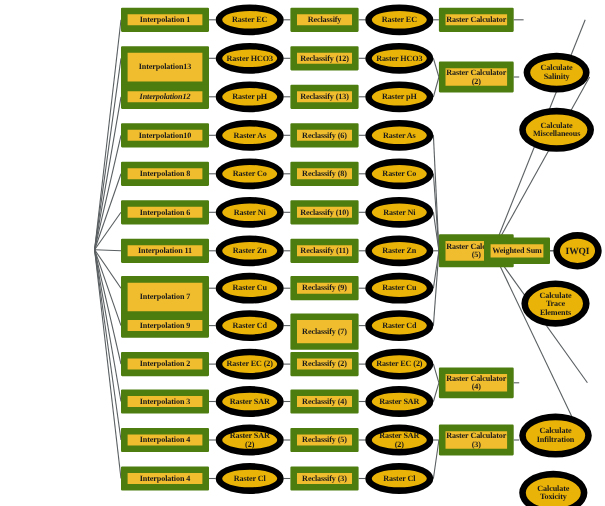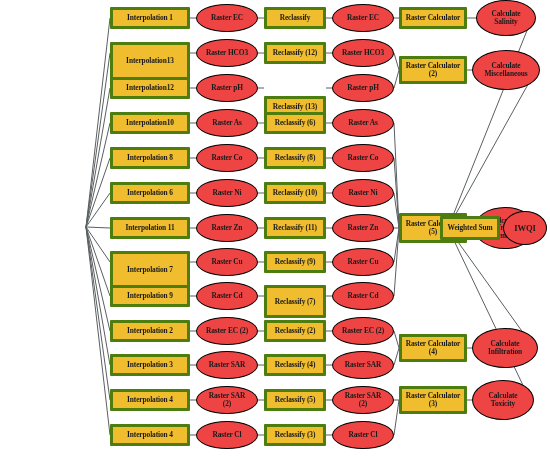--- a/index.html
+++ b/index.html
@@ -19,36 +19,36 @@
     box-sizing:border-box;
     color:#1a1a1a;
     font-weight:bold;
     line-height:1.02;
     z-index:3;
     letter-spacing:-0.1px;
     white-space:pre-line;
   }
   .rect{
     background:#EFBD2E;
-    border:3px solid #4d7c0f;
+    border:6px solid #4d7c0f;
     border-radius:1px;
     font-size:7.4px;
   }
   .ell{
-    background:#ef4444;
-    border:1px solid #000000;
+    background:#eab308;
+    border:6px solid #000000;
     border-radius:50%;
     font-size:7.4px;
   }
   .ell.blue{
     background:#29A7D8;
     border:1px solid #1D8CBA;
     font-size:11px;
   }
-  .ell.big{font-size:7.4px;}
+  .ell.big{font-size:7.4px;margin-top:48px;}
   .ell.iwqi{font-size:8.6px;}
 </style>
 </head>
 <body>
 
 <div id="stage">
 
   <svg id="edges" viewBox="0 0 550 460" preserveAspectRatio="none" aria-hidden="true">
       <line x1="86" y1="227" x2="110" y2="18" stroke="#5A5F61" stroke-width="1"></line>
       <line x1="86" y1="227" x2="110" y2="53" stroke="#5A5F61" stroke-width="1"></line>
@@ -131,23 +131,23 @@
 
   <div id="nodes">
       <div class="node rect" style="left: 110px; top: 7px; width: 80px; height: 22px;">Interpolation 1</div>
       <div class="node ell" style="left: 196px; top: 4px; width: 62px; height: 28px;">Raster EC</div>
       <div class="node rect" style="left: 264px; top: 7px; width: 62px; height: 22px;">Reclassify</div>
       <div class="node ell" style="left: 332px; top: 4px; width: 62px; height: 28px;">Raster EC</div>
       <div class="node rect" style="left: 110px; top: 42px; width: 80px; height: 38px;">Interpolation13</div>
       <div class="node ell" style="left: 196px; top: 39px; width: 62px; height: 28px;">Raster HCO3</div>
       <div class="node rect" style="left: 264px; top: 42px; width: 62px; height: 22px;">Reclassify (12)</div>
       <div class="node ell" style="left: 332px; top: 39px; width: 62px; height: 28px;">Raster HCO3</div>
-      <div class="node rect" style="left: 110px; top: 77px; width: 80px; height: 22px;">Interpolation12</div>
+      <div class="node rect" style="left: 110px; top: 77px; width: 80px; height: 22px; font-style: italic;">Interpolation12</div>
       <div class="node ell" style="left: 196px; top: 74px; width: 62px; height: 28px;">Raster pH</div>
-      <div class="node rect" style="left: 264px; top: 77px; width: 62px; height: 22px; margin-top: 19px;">Reclassify (13)</div>
+      <div class="node rect" style="left: 264px; top: 77px; width: 62px; height: 22px;">Reclassify (13)</div>
       <div class="node ell" style="left: 332px; top: 74px; width: 62px; height: 28px;">Raster pH</div>
       <div class="node rect" style="left: 110px; top: 112px; width: 80px; height: 22px;">Interpolation10</div>
       <div class="node ell" style="left: 196px; top: 109px; width: 62px; height: 28px;">Raster As</div>
       <div class="node rect" style="left: 264px; top: 112px; width: 62px; height: 22px;">Reclassify (6)</div>
       <div class="node ell" style="left: 332px; top: 109px; width: 62px; height: 28px;">Raster As</div>
       <div class="node rect" style="left: 110px; top: 147px; width: 80px; height: 22px;">Interpolation 8</div>
       <div class="node ell" style="left: 196px; top: 144px; width: 62px; height: 28px;">Raster Co</div>
       <div class="node rect" style="left: 264px; top: 147px; width: 62px; height: 22px;">Reclassify (8)</div>
       <div class="node ell" style="left: 332px; top: 144px; width: 62px; height: 28px;">Raster Co</div>
       <div class="node rect" style="left: 110px; top: 182px; width: 80px; height: 22px;">Interpolation 6</div>

